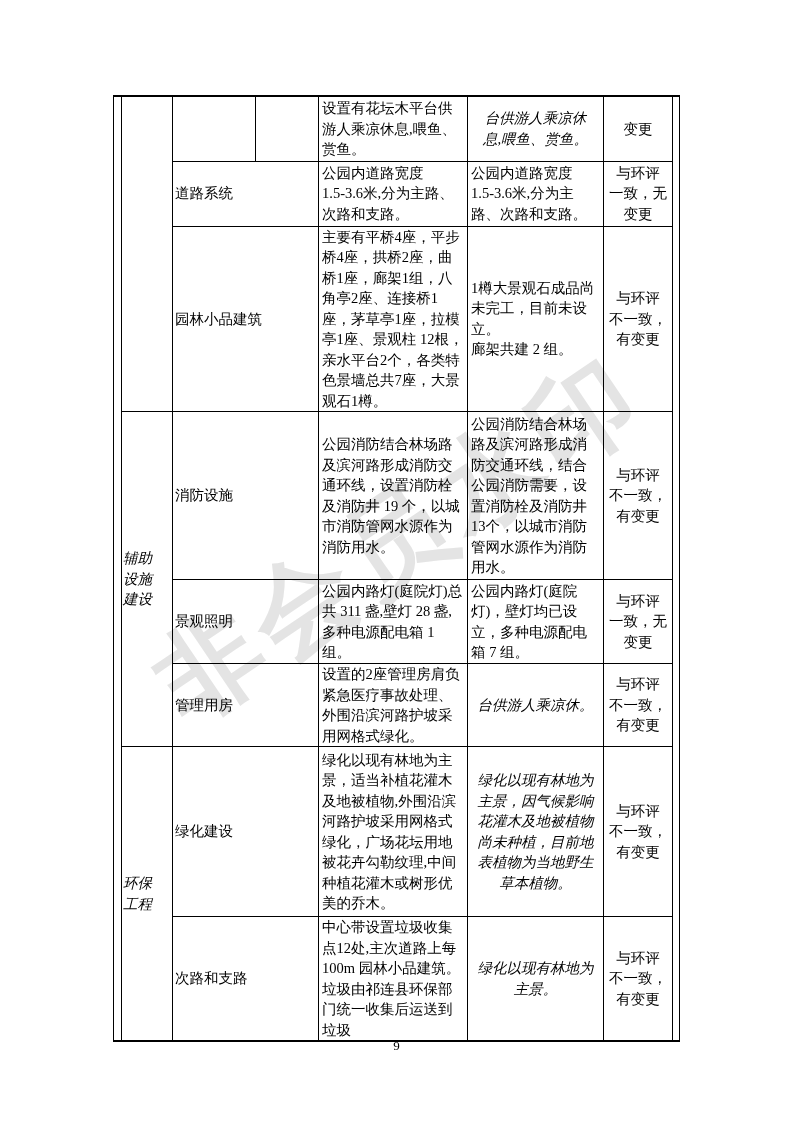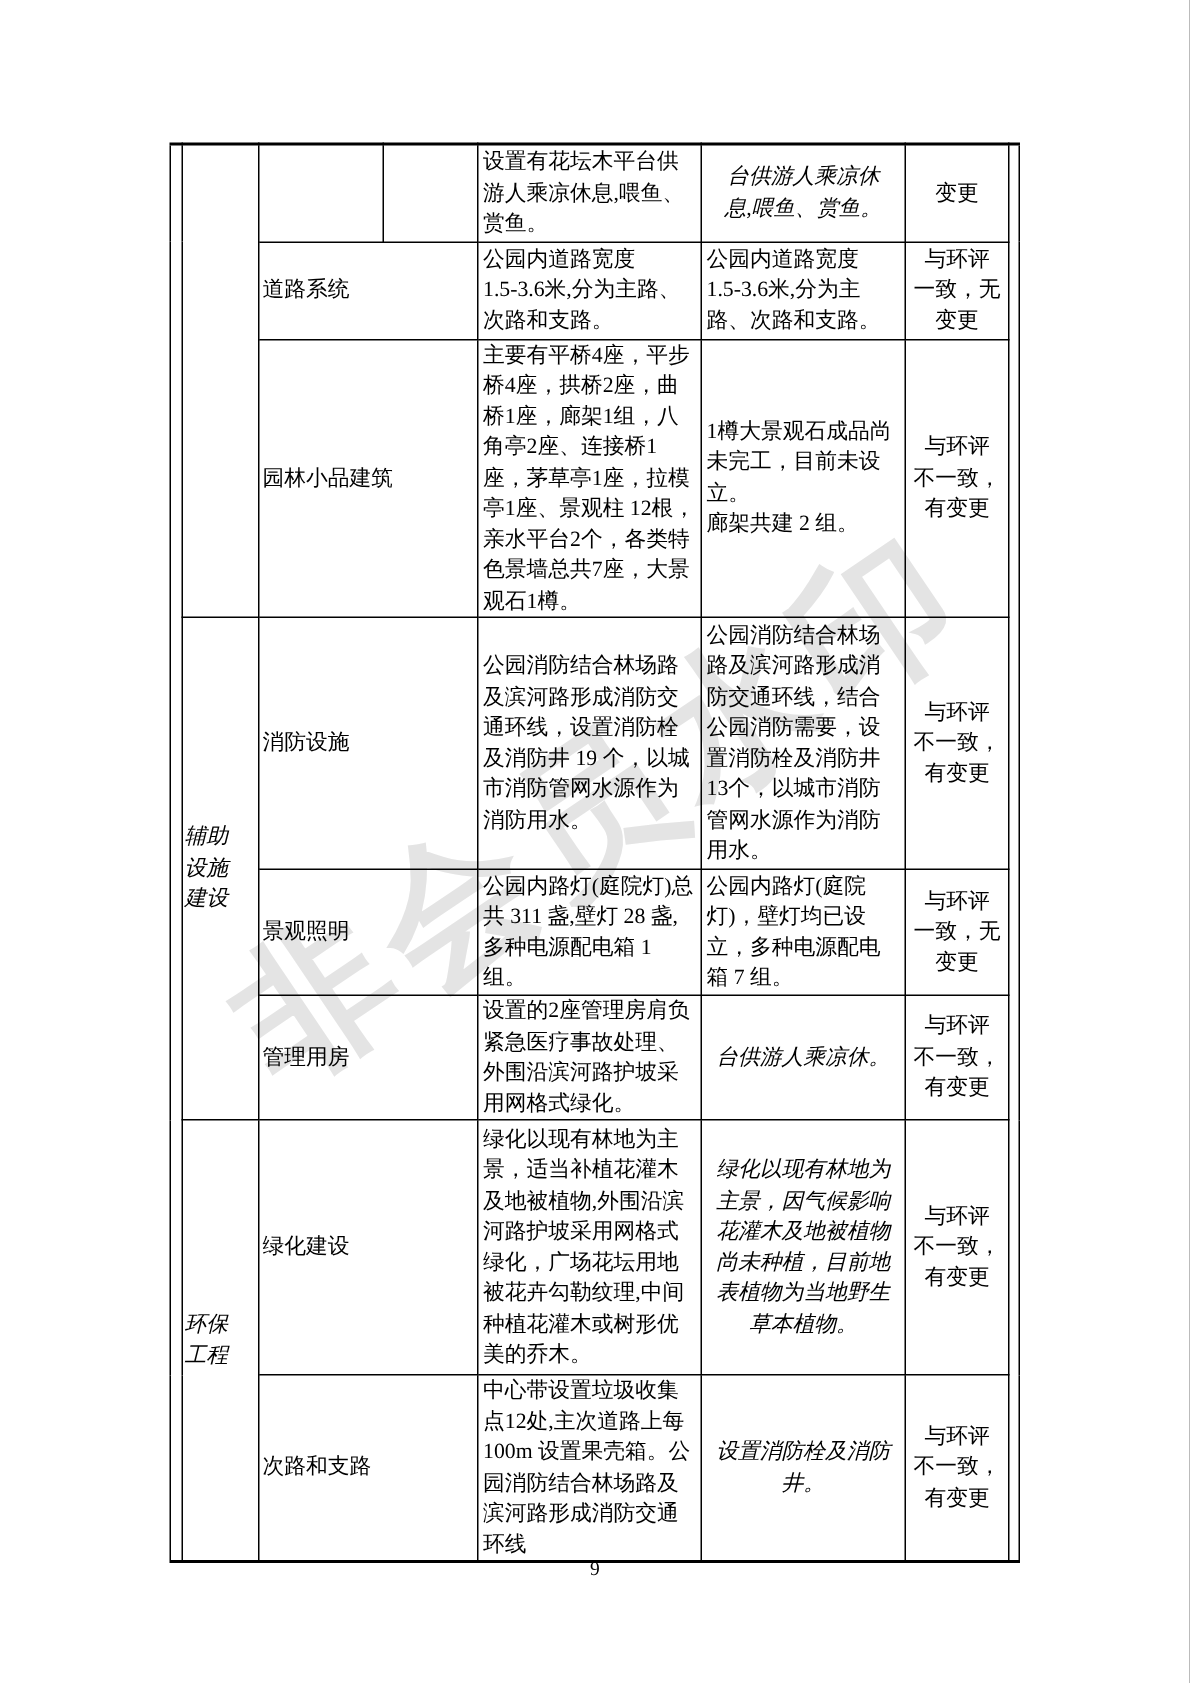--- a/index.html
+++ b/index.html
@@ -167,22 +167,22 @@
 工程</td>
           <td class="item" colspan="2">绿化建设</td>
           <td class="txt">绿化以现有林地为主景，适当补植花灌木及地被植物,外围沿滨河路护坡采用网格式绿化，广场花坛用地被花卉勾勒纹理,中间种植花灌木或树形优美的乔木。</td>
           <td class="txt center">绿化以现有林地为主景，因气候影响花灌木及地被植物尚未种植，目前地表植物为当地野生草本植物。</td>
           <td class="chg">与环评
 不一致，
 有变更</td>
         </tr>
         <tr style="height:107px">
           <td class="item" colspan="2">次路和支路</td>
-          <td class="txt vtop">中心带设置垃圾收集点12处,主次道路上每100m 设置果壳箱。公园消防结合林场路及滨河路形成消防交通环线</td>
-          <td class="txt center">设置消防栓及消防井。</td>
+          <td class="txt vtop">中心带设置垃圾收集点12处,主次道路上每100m 园林小品建筑。垃圾由祁连县环保部门统一收集后运送到垃圾</td>
+          <td class="txt center">绿化以现有林地为主景。</td>
           <td class="chg">与环评
 不一致，
 有变更</td>
         </tr>
       </tbody>
     </table>
   </div>
 
   <div class="page-number">9</div>
 

